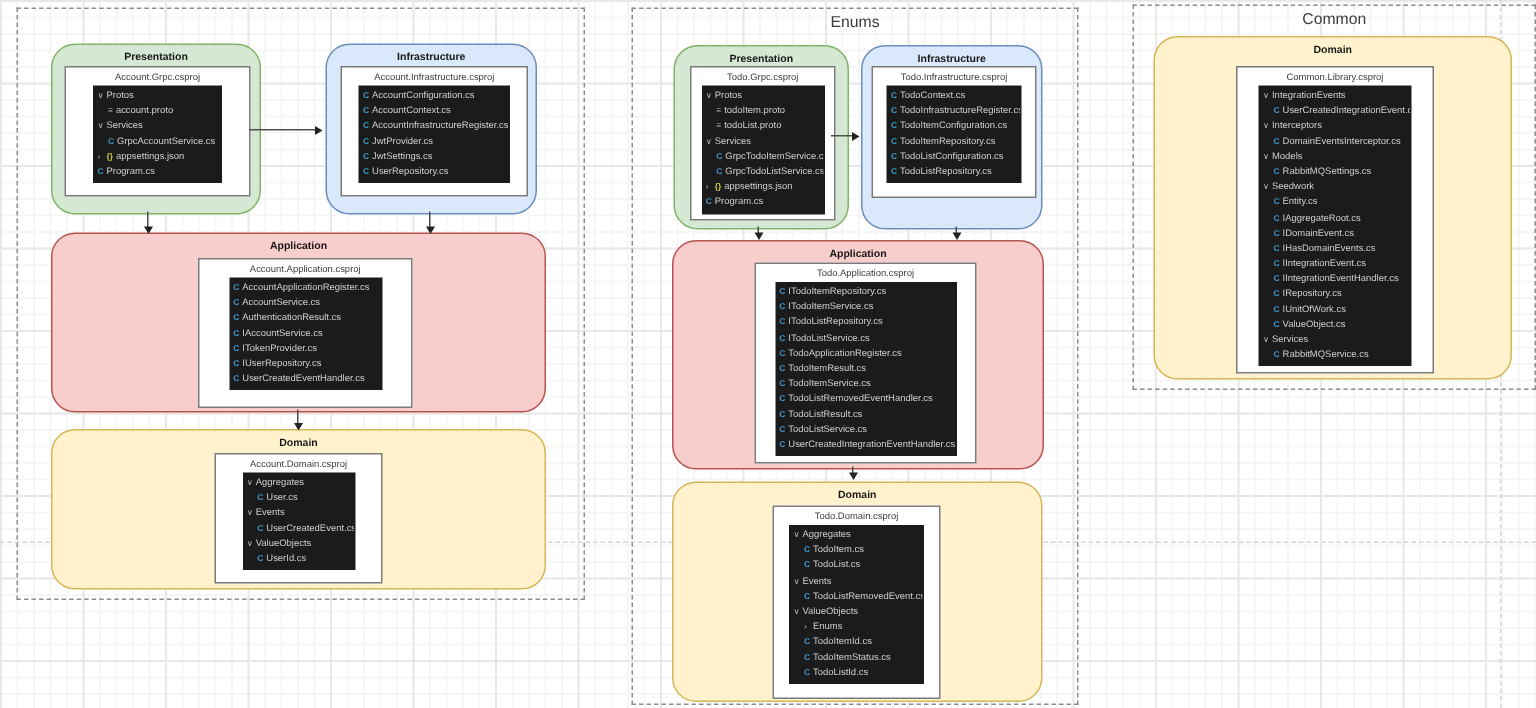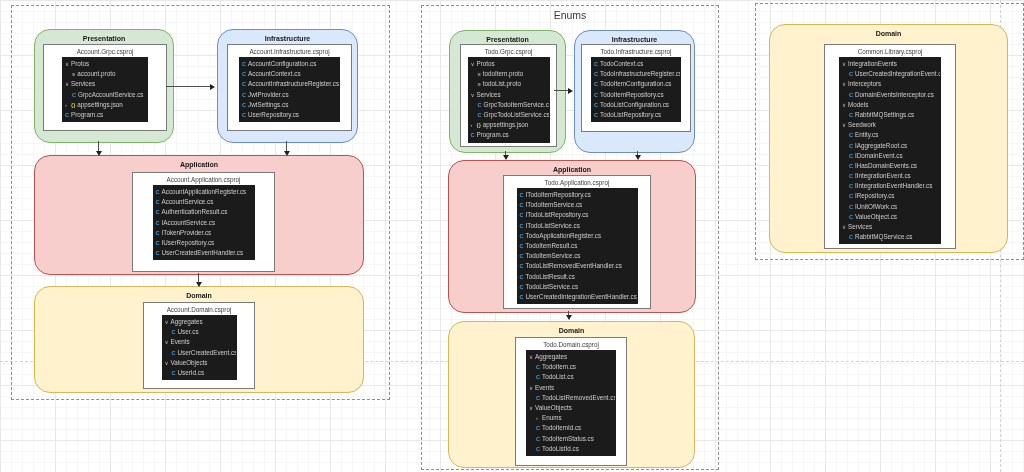--- a/index.html
+++ b/index.html
@@ -439,20 +439,21 @@
   <div class="ah-right" style="left:146px;top:82px;"></div>
   <div class="aline" style="left:83px;top:145px;width:1px;height:6px;"></div>
   <div class="ah-down" style="left:81px;top:149px;"></div>
   <div class="aline" style="left:215px;top:145px;width:1px;height:6px;"></div>
   <div class="ah-down" style="left:213px;top:149px;"></div>
   <div class="aline" style="left:146px;top:305px;width:1px;height:6px;"></div>
   <div class="ah-down" style="left:144px;top:309px;"></div>
 </div>
 
 <div class="section" style="left:755px;top:3px;width:267px;height:255px;">
+  <div class="sec-title">Common</div>
 
   <div class="layer l-yellow" style="left:13px;top:20px;width:237px;height:227px;">
     <div class="layer-title">Domain</div>
     <div class="card" style="left:54px;top:19px;width:130px;height:203px;">
       <div class="card-title">Common.Library.csproj</div>
       <div class="panel" style="width:102px;">
           <div class="trow" style="padding-left: 2px;">
     <span class="chev">∨</span>
 
     <span class="flab">IntegrationEvents</span>

